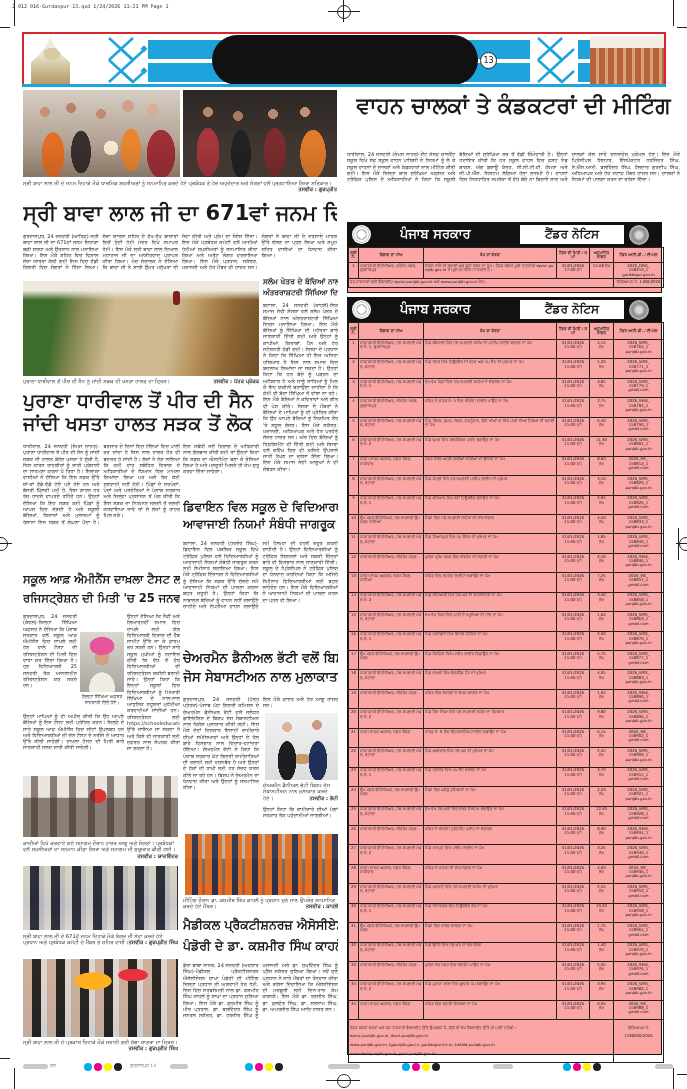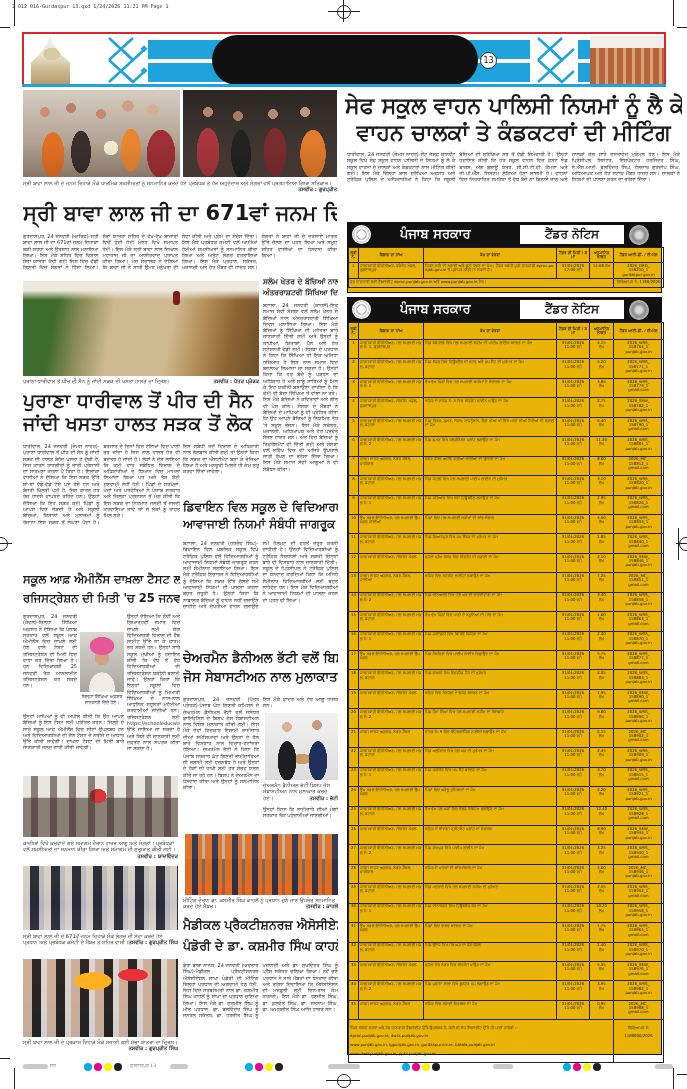--- a/index.html
+++ b/index.html
@@ -87,21 +87,21 @@
     linear-gradient(#bfb3a3 0 40%,#7a6b5c 41% 80%,#b9563a 81% 100%);}
   .ph-shade{position:absolute;left:0;top:0;width:100%;height:100%;background:linear-gradient(to bottom,transparent 60%,rgba(0,0,0,.12));}
   
   .cap{position:absolute;font-size:5.2px;line-height:6.4px;color:#222;overflow:hidden;}
   .credit{float:right;font-weight:bold;}
   .hl{position:absolute;font-weight:bold;text-align:center;white-space:nowrap;overflow:hidden;color:#1a1a1a;}
   .hl div{overflow:hidden;}
   .body{position:absolute;font-size:5px;line-height:6.3px;color:#2a2a2a;text-align:justify;overflow:hidden;column-gap:4px;}
   .c2{column-count:2;} .c3{column-count:3;} .c4{column-count:4;}
   
-  .tender{position:absolute;border:1px solid #111;box-sizing:border-box;background:#eab308;}
+  .tender{position:absolute;border:1px solid #111;box-sizing:border-box;background:#fca5a5;}
   .t-head{position:relative;height:24px;background:#111;}
   .seal{position:absolute;left:4px;top:2px;width:19px;height:19px;border-radius:50%;background:radial-gradient(circle,#fff 30%,#999 32%,#fff 45%,#ccc 60%,#fff 62%);}
   .org{position:absolute;left:52px;top:3px;width:90px;color:#fff;font-size:13px;font-weight:bold;white-space:nowrap;overflow:hidden;}
   .ttl{position:absolute;left:172px;top:2px;width:104px;height:19px;background:#fff;color:#111;font-size:12px;font-weight:bold;text-align:center;line-height:19px;white-space:nowrap;overflow:hidden;}
   .tlogo{position:absolute;right:12px;top:2px;width:20px;height:20px;border-radius:50%;background:radial-gradient(circle,#d9d9d9 20%,#8a8a8a 45%,#bdbdbd 70%,#666 72%);}
   table.tt{border-collapse:collapse;table-layout:fixed;width:100%;}
   table.tt td,table.tt th{border:0.8px solid #222;font-size:3.9px;line-height:4.4px;padding:0.8px 1px;vertical-align:top;overflow:hidden;white-space:pre-line;word-break:break-all;color:#222;}
   table.tt th{font-weight:bold;text-align:center;vertical-align:middle;}
   table.tt td.ctr{text-align:center;}
   .t2rows tr{height:19.45px;}
@@ -250,21 +250,20 @@
   <span>ਮੀਟਿੰਗ ਦੌਰਾਨ ਡਾ. ਕਸ਼ਮੀਰ ਸਿੰਘ ਕਾਹਲੋਂ ਨੂੰ ਪ੍ਰਧਾਨ ਚੁਣੇ ਜਾਣ ਉਪਰੰਤ ਸਨਮਾਨਿਤ ਕਰਦੇ ਹੋਏ ਮੈਂਬਰ।</span>
   <span class="credit">ਤਸਵੀਰ : ਕਾਹਲੋਂ</span>
 </div>
 <div class="hl" style="left:183px;top:914px;width:155px;height:44px;font-size:12.5px;line-height:21px;">
   <div>ਮੈਡੀਕਲ ਪ੍ਰੈਕਟੀਸ਼ਨਰਜ਼ ਐਸੋਸੀਏਸ਼ਨ ਸ਼ਾਖਾ</div>
   <div>ਪੰਡੋਰੀ ਦੇ ਡਾ. ਕਸ਼ਮੀਰ ਸਿੰਘ ਕਾਹਲੋਂ ਪ੍ਰਧਾਨ ਬਣੇ</div>
 </div>
 <div class="body c2" style="left:183px;top:962px;width:155px;height:87px;">ਡੇਰਾ ਬਾਬਾ ਨਾਨਕ, 24 ਜਨਵਰੀ (ਅਵਤਾਰ ਸਿੰਘ)-ਮੈਡੀਕਲ ਪ੍ਰੈਕਟੀਸ਼ਨਰਜ਼ ਐਸੋਸੀਏਸ਼ਨ ਸ਼ਾਖਾ ਪੰਡੋਰੀ ਦੀ ਮੀਟਿੰਗ ਜ਼ਿਲ੍ਹਾ ਪ੍ਰਧਾਨ ਦੀ ਅਗਵਾਈ ਹੇਠ ਹੋਈ, ਜਿਸ ਵਿਚ ਸਰਬਸੰਮਤੀ ਨਾਲ ਡਾ. ਕਸ਼ਮੀਰ ਸਿੰਘ ਕਾਹਲੋਂ ਨੂੰ ਸ਼ਾਖਾ ਦਾ ਪ੍ਰਧਾਨ ਚੁਣਿਆ ਗਿਆ। ਇਸ ਮੌਕੇ ਡਾ. ਗੁਰਮੀਤ ਸਿੰਘ ਨੂੰ ਮੀਤ ਪ੍ਰਧਾਨ, ਡਾ. ਬਲਵਿੰਦਰ ਸਿੰਘ ਨੂੰ ਜਨਰਲ ਸਕੱਤਰ, ਡਾ. ਹਰਜੀਤ ਸਿੰਘ ਨੂੰ ਖ਼ਜ਼ਾਨਚੀ ਅਤੇ ਡਾ. ਸੁਖਵਿੰਦਰ ਸਿੰਘ ਨੂੰ ਪ੍ਰੈੱਸ ਸਕੱਤਰ ਚੁਣਿਆ ਗਿਆ। ਨਵੇਂ ਚੁਣੇ ਪ੍ਰਧਾਨ ਨੇ ਸਾਰੇ ਮੈਂਬਰਾਂ ਦਾ ਧੰਨਵਾਦ ਕੀਤਾ ਅਤੇ ਭਰੋਸਾ ਦਿਵਾਇਆ ਕਿ ਐਸੋਸੀਏਸ਼ਨ ਦੀ ਮਜ਼ਬੂਤੀ ਲਈ ਦਿਨ-ਰਾਤ ਕੰਮ ਕਰਨਗੇ। ਇਸ ਮੌਕੇ ਡਾ. ਰਣਜੀਤ ਸਿੰਘ, ਡਾ. ਕੁਲਵੰਤ ਸਿੰਘ, ਡਾ. ਸਤਨਾਮ ਸਿੰਘ, ਡਾ. ਅਮਰਜੀਤ ਸਿੰਘ ਆਦਿ ਹਾਜ਼ਰ ਸਨ।</div>
 
 <div class="hl" style="left:345px;top:92px;width:337px;height:56px;font-size:22px;line-height:27px;">
-  <div>ਸੇਫ ਸਕੂਲ ਵਾਹਨ ਪਾਲਿਸੀ ਨਿਯਮਾਂ ਨੂੰ ਲੈ ਕੇ</div>
   <div>ਵਾਹਨ ਚਾਲਕਾਂ ਤੇ ਕੰਡਕਟਰਾਂ ਦੀ ਮੀਟਿੰਗ</div>
 </div>
 <div class="body c3" style="left:347px;top:151px;width:333px;height:64px;">ਧਾਰੀਵਾਲ, 24 ਜਨਵਰੀ (ਜੇਮਸ ਨਾਹਰ)-ਸੇਂਟ ਜੋਸਫ਼ ਕਾਨਵੈਂਟ ਸਕੂਲ ਵਿਖੇ ਸੇਫ ਸਕੂਲ ਵਾਹਨ ਪਾਲਿਸੀ ਦੇ ਨਿਯਮਾਂ ਨੂੰ ਲੈ ਕੇ ਸਕੂਲ ਵਾਹਨਾਂ ਦੇ ਚਾਲਕਾਂ ਅਤੇ ਕੰਡਕਟਰਾਂ ਨਾਲ ਮੀਟਿੰਗ ਕੀਤੀ ਗਈ। ਇਸ ਮੌਕੇ ਜ਼ਿਲ੍ਹਾ ਬਾਲ ਸੁਰੱਖਿਆ ਅਫ਼ਸਰ ਅਤੇ ਟ੍ਰੈਫ਼ਿਕ ਪੁਲਿਸ ਦੇ ਅਧਿਕਾਰੀਆਂ ਨੇ ਕਿਹਾ ਕਿ ਸਕੂਲੀ ਬੱਚਿਆਂ ਦੀ ਸੁਰੱਖਿਆ ਸਭ ਤੋਂ ਵੱਡੀ ਜ਼ਿੰਮੇਵਾਰੀ ਹੈ। ਉਨ੍ਹਾਂ ਹਦਾਇਤ ਕੀਤੀ ਕਿ ਹਰ ਸਕੂਲ ਵਾਹਨ ਵਿਚ ਫ਼ਸਟ ਏਡ ਬਾਕਸ, ਅੱਗ ਬੁਝਾਊ ਯੰਤਰ, ਸੀ.ਸੀ.ਟੀ.ਵੀ. ਕੈਮਰਾ ਅਤੇ ਜੀ.ਪੀ.ਐੱਸ. ਸਿਸਟਮ ਲੱਗਿਆ ਹੋਣਾ ਲਾਜ਼ਮੀ ਹੈ। ਵਾਹਨਾਂ ਵਿਚ ਨਿਰਧਾਰਿਤ ਸਮਰੱਥਾ ਤੋਂ ਵੱਧ ਬੱਚੇ ਨਾ ਬਿਠਾਏ ਜਾਣ ਅਤੇ ਚਾਲਕਾਂ ਕੋਲ ਸਾਰੇ ਦਸਤਾਵੇਜ਼ ਮੁਕੰਮਲ ਹੋਣ। ਇਸ ਮੌਕੇ ਪ੍ਰਿੰਸੀਪਲ ਸਿਸਟਰ, ਇੰਸਪੈਕਟਰ ਹਰਜਿੰਦਰ ਸਿੰਘ, ਏ.ਐੱਸ.ਆਈ. ਬਲਵਿੰਦਰ ਸਿੰਘ, ਹੌਲਦਾਰ ਗੁਰਦੀਪ ਸਿੰਘ, ਅਧਿਆਪਕ ਅਤੇ ਹੋਰ ਸਟਾਫ਼ ਮੈਂਬਰ ਹਾਜ਼ਰ ਸਨ। ਚਾਲਕਾਂ ਨੇ ਨਿਯਮਾਂ ਦੀ ਪਾਲਣਾ ਕਰਨ ਦਾ ਭਰੋਸਾ ਦਿੱਤਾ।</div>
 
 <div class="tender" style="left:347px;top:222px;width:315px;height:71px;">
   <div class="t-head">
     <div class="seal"></div>
     <div class="org">ਪੰਜਾਬ ਸਰਕਾਰ</div>
     <div class="ttl">ਟੈਂਡਰ ਨੋਟਿਸ</div>
     <div class="tlogo"></div>

